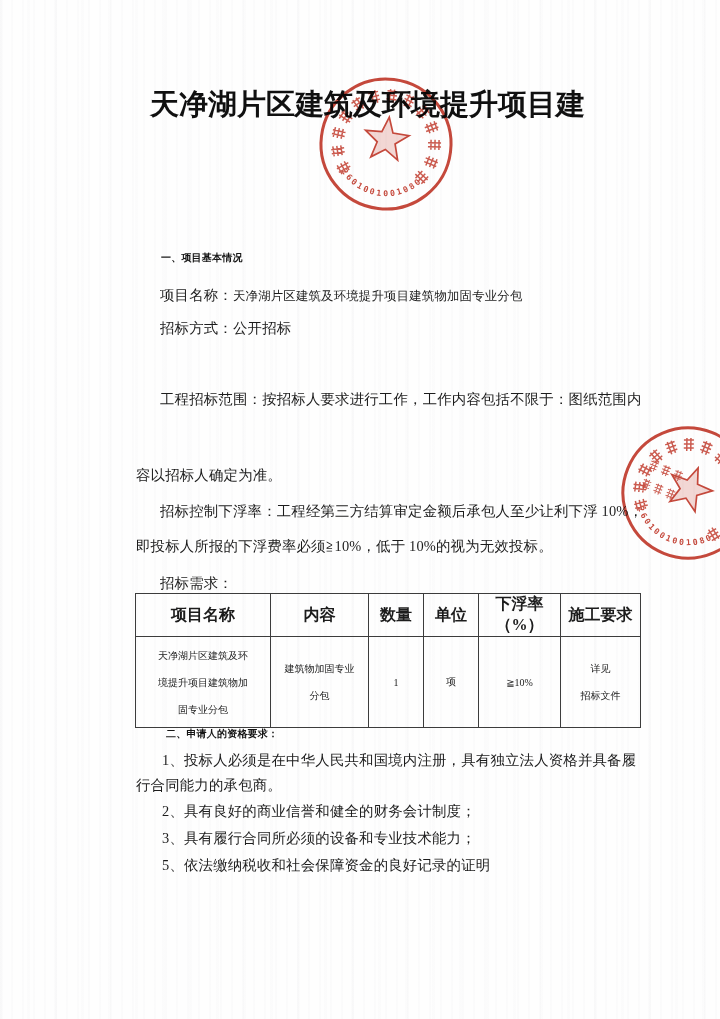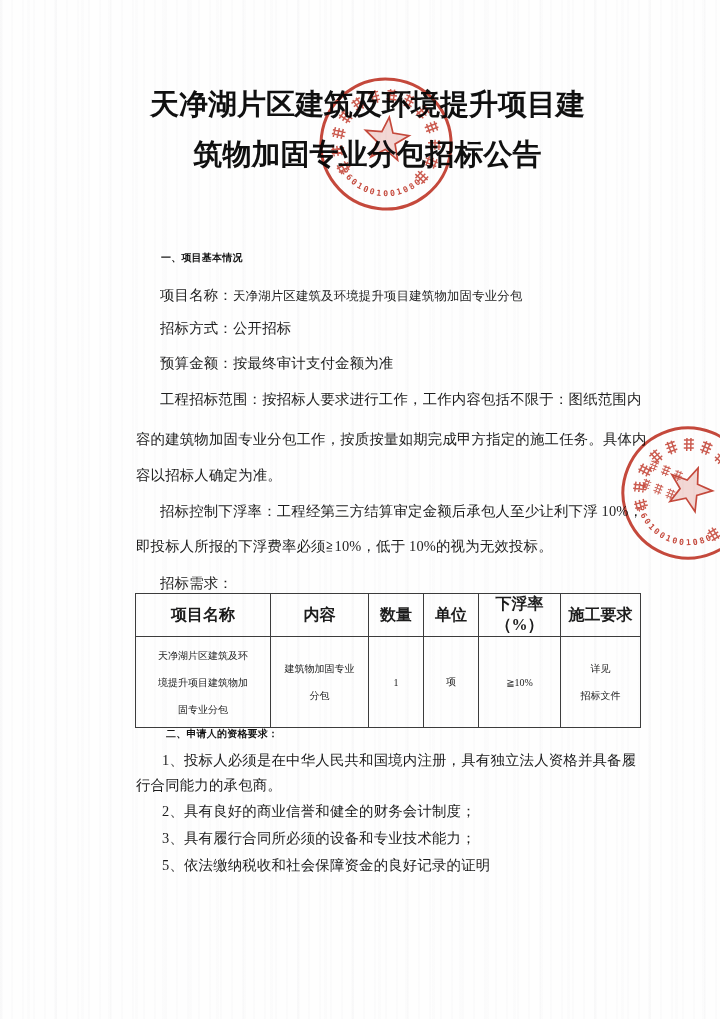--- a/index.html
+++ b/index.html
@@ -49,33 +49,30 @@
   .seal-top{left:315px;top:73px;transform:rotate(7deg);}
   .seal-side{left:617px;top:422px;transform:rotate(22deg);}
   .seal text{font-family:"DejaVu Sans Mono", monospace;font-weight:700;}
 </style>
 </head>
 <body>
 
 <div class="page">
 
   <div class="title-line" style="top:90px">天净湖片区建筑及环境提升项目建</div>
-  <div class="title-line" style="top:140px">筑物加固专业分包招标公告</div>
 
   <div class="ln hd" style="left:161px;top:253px">一、项目基本情况</div>
 
   <div class="ln" style="left:160px;top:288px">
     <span>项目名称：</span><span class="small-val">天净湖片区建筑及环境提升项目建筑物加固专业分包</span>
   </div>
 
   <div class="ln" style="left:160px;top:321px">招标方式：公开招标</div>
-  <div class="ln" style="left:160px;top:356px">预算金额：按最终审计支付金额为准</div>
 
   <div class="ln" style="left:160px;top:392px">工程招标范围：按招标人要求进行工作，工作内容包括不限于：图纸范围内</div>
-  <div class="ln" style="left:136px;top:432px">容的建筑物加固专业分包工作，按质按量如期完成甲方指定的施工任务。具体内</div>
   <div class="ln" style="left:136px;top:468px">容以招标人确定为准。</div>
 
   <div class="ln" style="left:160px;top:504px">招标控制下浮率：工程经第三方结算审定金额后承包人至少让利下浮 10%，</div>
   <div class="ln" style="left:136px;top:539px">即投标人所报的下浮费率必须≧10%，低于 10%的视为无效投标。</div>
 
   <div class="ln" style="left:160px;top:576px">招标需求：</div>
 
   <table class="tbl">
     <colgroup>
       <col style="width:135px">

